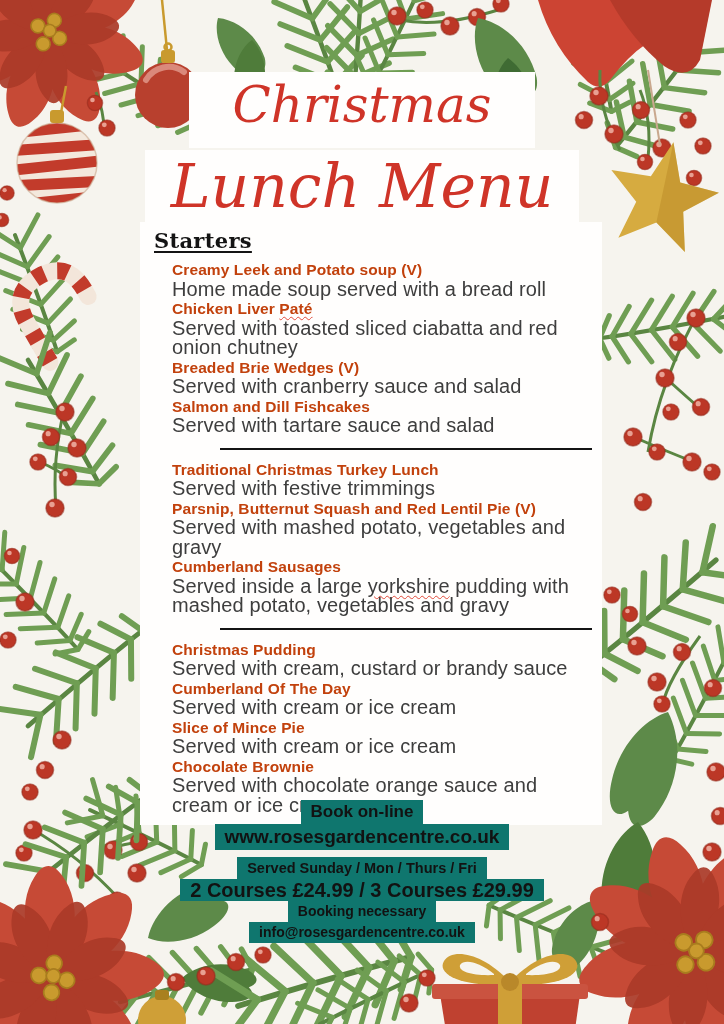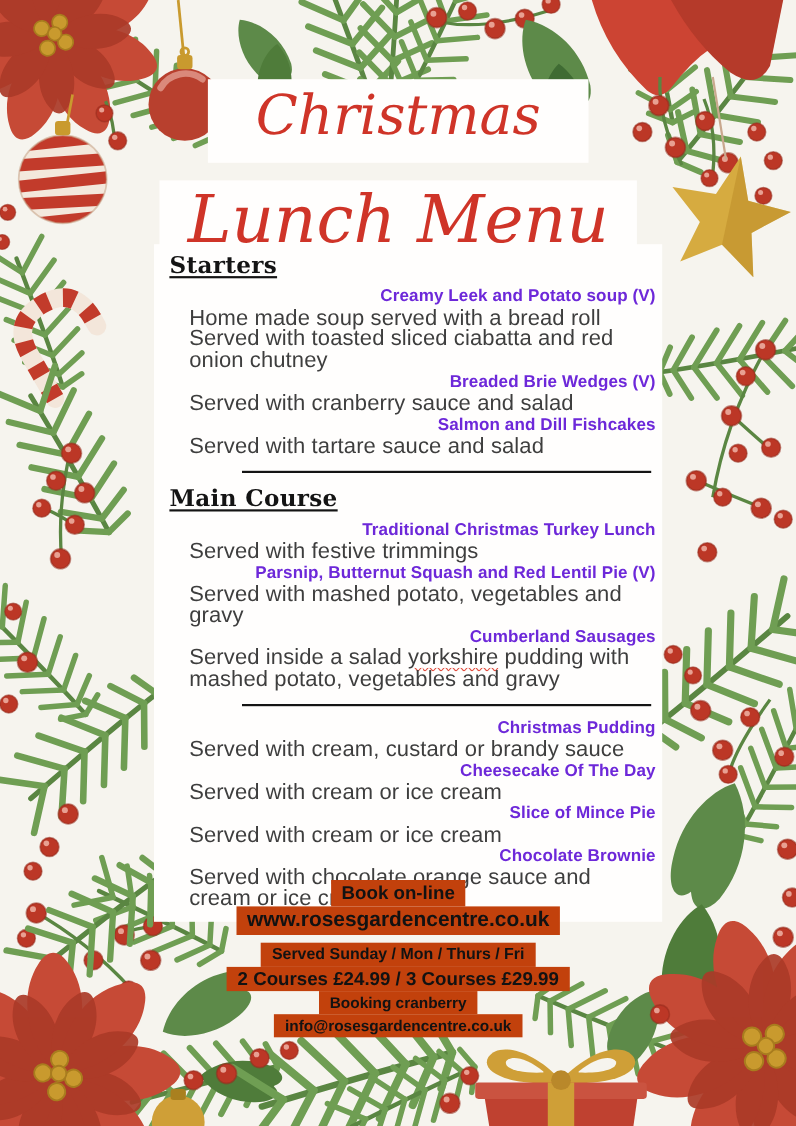--- a/index.html
+++ b/index.html
@@ -9,43 +9,43 @@
     font-family:"Liberation Sans",sans-serif;
   }
   .border-art{position:absolute;left:0;top:0;z-index:1;}
   .content{position:absolute;inset:0;z-index:2;}
 
   
   .title-block{position:absolute;top:72px;left:0;width:100%;text-align:center;line-height:1;}
   .title-line{display:inline-block;background:#fffefd;color:#cf3428;
     font-family:"DejaVu Serif",serif;font-style:italic;}
   .title-line.l1{font-size:50px;padding:8px 44px 18px;}
-  .title-line.l2{font-size:60px;padding:6px 26px 15px;margin-top:16px;}
+  .title-line.l2{font-size:60px;padding:6px 26px 15px;margin-top:2px;}
 
   
   .menu-panel{position:absolute;left:140px;top:222px;width:462px;min-height:568px;
     background:#fffefd;padding:6px 0 10px 0;box-sizing:border-box;}
   .section-heading{font-family:"DejaVu Serif",serif;font-weight:bold;font-size:21px;
     color:#141414;text-decoration:underline;text-decoration-thickness:2px;text-underline-offset:3px;
     margin:0 0 7px 14px;letter-spacing:.3px;}
   .menu-items{margin-left:32px;margin-right:6px;}
-  .item-name{font-weight:bold;font-size:15.5px;color:#6d28d9;line-height:19.5px;letter-spacing:.1px;text-align:right;}
+  .item-name{font-weight:bold;font-size:15.5px;color:#c2410c;line-height:19.5px;letter-spacing:.1px;}
   .item-desc{font-size:20px;color:#3e3e3e;line-height:19.5px;letter-spacing:.1px;}
   .squiggle{text-decoration:underline wavy #e14b3c;text-decoration-thickness:1px;text-underline-offset:2px;}
   .divider{border-top:2.5px solid #141414;width:372px;margin:12px 0 10px 80px;}
 
   
   .footer{position:absolute;left:0;top:800px;width:100%;text-align:center;z-index:2;}
   .footer .line{display:block;margin:0 auto;}
-  .footer span{display:inline-block;background:#c2410c;padding:1px 10px;color:#121212;font-weight:bold;}
+  .footer span{display:inline-block;background:#0f766e;padding:1px 10px;color:#121212;font-weight:bold;}
   .f-book{font-size:17px;line-height:22px;}
   .f-web{font-size:19px;line-height:24px;}
   .f-gap{height:7px;}
   .f-served{font-size:14.5px;line-height:20px;}
-  .f-prices{font-size:17px;line-height:20px;}
+  .f-prices{font-size:20px;line-height:20px;}
   .f-small{font-size:14px;line-height:19px;}
 </style>
 </head>
 <body>
 
 <div class="page">
 
   <svg class="border-art" width="724" height="1024" viewBox="0 0 724 1024" aria-hidden="true">
     <defs>
       <g id="berry">
@@ -322,81 +322,81 @@
     <div class="menu-panel">
 
       <div>
         <h2 class="section-heading">Starters</h2>
         <div class="menu-items">
           <div>
             <div class="item-name">Creamy Leek and Potato soup (V)</div>
             <div class="item-desc">Home made soup served with a bread roll</div>
           </div>
           <div>
+            <div class="item-name"><span>Chicken Liver </span><span class="squiggle">Paté</span></div>
             <div class="item-desc">Served with toasted sliced ciabatta and red onion chutney</div>
           </div>
           <div>
             <div class="item-name">Breaded Brie Wedges (V)</div>
             <div class="item-desc">Served with cranberry sauce and salad</div>
           </div>
           <div>
             <div class="item-name">Salmon and Dill Fishcakes</div>
             <div class="item-desc">Served with tartare sauce and salad</div>
           </div>
         </div>
       </div>
 
       <div class="divider"></div>
 
       <div>
-        <h2 class="section-heading">Main Course</h2>
         <div class="menu-items">
           <div>
             <div class="item-name">Traditional Christmas Turkey Lunch</div>
             <div class="item-desc">Served with festive trimmings</div>
           </div>
           <div>
             <div class="item-name">Parsnip, Butternut Squash and Red Lentil Pie (V)</div>
             <div class="item-desc">Served with mashed potato, vegetables and gravy</div>
           </div>
           <div>
             <div class="item-name">Cumberland Sausages</div>
-            <div class="item-desc"><span>Served inside a salad </span><span class="squiggle">yorkshire</span><span> pudding with mashed potato, vegetables and gravy</span></div>
+            <div class="item-desc"><span>Served inside a large </span><span class="squiggle">yorkshire</span><span> pudding with mashed potato, vegetables and gravy</span></div>
           </div>
         </div>
       </div>
 
       <div class="divider"></div>
 
       <div>
         <div class="menu-items">
           <div>
             <div class="item-name">Christmas Pudding</div>
             <div class="item-desc">Served with cream, custard or brandy sauce</div>
           </div>
           <div>
-            <div class="item-name">Cheesecake Of The Day</div>
+            <div class="item-name">Cumberland Of The Day</div>
             <div class="item-desc">Served with cream or ice cream</div>
           </div>
           <div>
             <div class="item-name">Slice of Mince Pie</div>
             <div class="item-desc">Served with cream or ice cream</div>
           </div>
           <div>
             <div class="item-name">Chocolate Brownie</div>
             <div class="item-desc">Served with chocolate orange sauce and cream or ice cream</div>
           </div>
         </div>
       </div>
     </div>
 
     <div class="footer">
       <div class="line f-book"><span>Book on-line</span></div>
       <div class="line f-web"><span>www.rosesgardencentre.co.uk</span></div>
       <div class="f-gap"></div>
       <div class="line f-served"><span>Served Sunday / Mon / Thurs / Fri</span></div>
       <div class="line f-prices"><span>2 Courses £24.99 / 3 Courses £29.99</span></div>
-      <div class="line f-small"><span>Booking cranberry</span></div>
+      <div class="line f-small"><span>Booking necessary</span></div>
       <div class="line f-small"><span>info@rosesgardencentre.co.uk</span></div>
     </div>
 
   </div>
 </div>
 
 </body></html>

